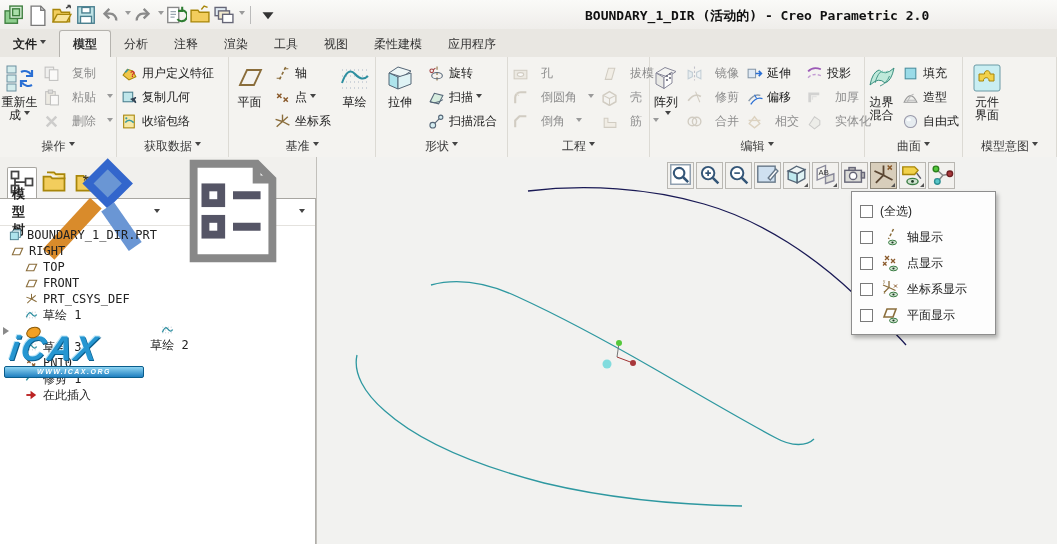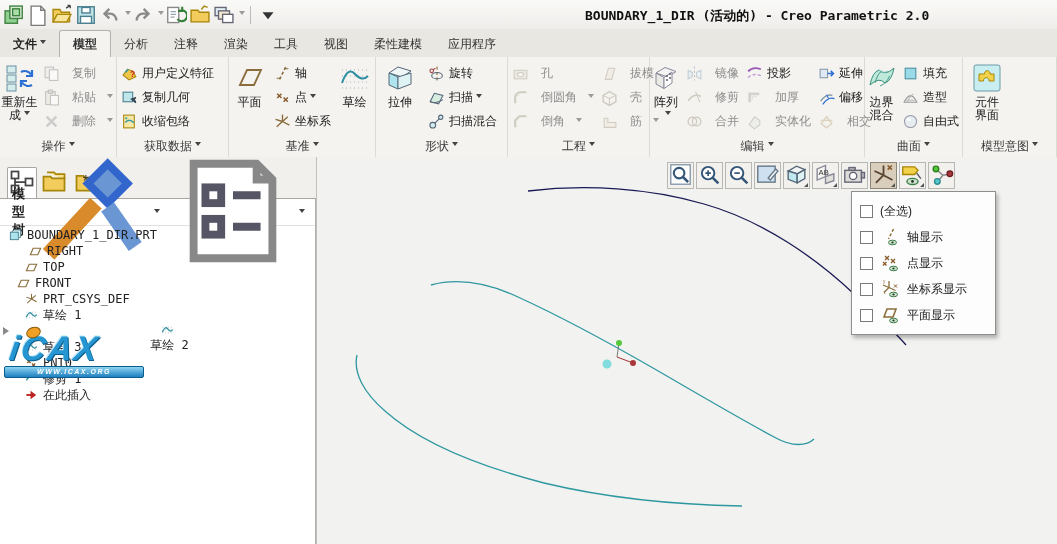--- a/index.html
+++ b/index.html
@@ -438,61 +438,61 @@
               <span class="sicon"><svg viewBox="0 0 16 16" width="100%" height="100%">
                   <circle cx="6" cy="8" r="4" fill="none" stroke="#b5ad9d" stroke-width="1.3"></circle>
                   <circle cx="10" cy="8" r="4" fill="none" stroke="#b5ad9d" stroke-width="1.3"></circle>
                 </svg></span>
               <span>合并</span>
             </div>
           </div>
           <div class="rcol">
             <div class="rsmall">
               <span class="sicon"><svg viewBox="0 0 16 16" width="100%" height="100%">
-                  <path d="M2 6q4.5-5 12-2" fill="none" stroke="#9b59b6" stroke-width="1.7"></path>
-                  <path d="M2 12q4.5-5 12-2" fill="none" stroke="#c39bd3" stroke-width="1.4" stroke-dasharray="3 2"></path>
-                </svg></span>
-              <span>投影</span>
-            </div>
-            <div class="rsmall dim">
-              <span class="sicon"><svg viewBox="0 0 16 16" width="100%" height="100%">
-                  <path d="M3.5 12.5v-8h9" fill="none" stroke="#b8b8b8" stroke-width="2.6"></path>
-                  <path d="M6 10V7h4" fill="none" stroke="#d5d5d5" stroke-width="1.4"></path>
-                </svg></span>
-              <span>加厚</span>
-            </div>
-            <div class="rsmall dim">
-              <span class="sicon"><svg viewBox="0 0 16 16" width="100%" height="100%">
-                  <path d="M3 11l5-7.5L13 7v4l-5 4z" fill="#e9e9e5" stroke="#aaa"></path>
-                </svg></span>
-              <span>实体化</span>
-            </div>
-          </div>
-          <div class="rcol">
-            <div class="rsmall">
-              <span class="sicon"><svg viewBox="0 0 16 16" width="100%" height="100%">
                   <rect x="2" y="4" width="7" height="8" fill="#dfe9f4" stroke="#8899aa"></rect>
                   <path d="M9 8h5M12 5.5L14.5 8 12 10.5" fill="none" stroke="#2a6fd4" stroke-width="1.5"></path>
                 </svg></span>
               <span>延伸</span>
             </div>
             <div class="rsmall">
               <span class="sicon"><svg viewBox="0 0 16 16" width="100%" height="100%">
                   <path d="M2.5 11.5q5-7.5 11-5.5" fill="none" stroke="#8899aa" stroke-width="1.3"></path>
                   <path d="M4.5 14.5q5-7.5 11-5.5" fill="none" stroke="#2a6fd4" stroke-width="1.3"></path>
                   <path d="M8 5.5l2 3.5" stroke="#2a6fd4"></path>
                 </svg></span>
               <span>偏移</span>
             </div>
             <div class="rsmall dim">
               <span class="sicon"><svg viewBox="0 0 16 16" width="100%" height="100%">
                   <path d="M3 10l5-6.5L13 10l-5 4z" fill="none" stroke="#c9b89a" stroke-width="1.3"></path>
                   <path d="M2.5 7h11" stroke="#c9b89a" stroke-width="1.3"></path>
                 </svg></span>
               <span>相交</span>
+            </div>
+          </div>
+          <div class="rcol">
+            <div class="rsmall">
+              <span class="sicon"><svg viewBox="0 0 16 16" width="100%" height="100%">
+                  <path d="M2 6q4.5-5 12-2" fill="none" stroke="#9b59b6" stroke-width="1.7"></path>
+                  <path d="M2 12q4.5-5 12-2" fill="none" stroke="#c39bd3" stroke-width="1.4" stroke-dasharray="3 2"></path>
+                </svg></span>
+              <span>投影</span>
+            </div>
+            <div class="rsmall dim">
+              <span class="sicon"><svg viewBox="0 0 16 16" width="100%" height="100%">
+                  <path d="M3.5 12.5v-8h9" fill="none" stroke="#b8b8b8" stroke-width="2.6"></path>
+                  <path d="M6 10V7h4" fill="none" stroke="#d5d5d5" stroke-width="1.4"></path>
+                </svg></span>
+              <span>加厚</span>
+            </div>
+            <div class="rsmall dim">
+              <span class="sicon"><svg viewBox="0 0 16 16" width="100%" height="100%">
+                  <path d="M3 11l5-7.5L13 7v4l-5 4z" fill="#e9e9e5" stroke="#aaa"></path>
+                </svg></span>
+              <span>实体化</span>
             </div>
           </div>
         </div>
         <div class="glabel">编辑<span class="cv"></span></div>
       </div>
       <div class="rgroup" style="width: 98px;">
         <div class="gcontent">
           <div class="rbig">
             <span class="bicon"><svg viewBox="0 0 32 32" width="100%" height="100%">
                 <path d="M4 23q2.5-13 9-15 6 6.5 15-2-2.5 13-9 15-6-6.5-15 2z" fill="#bfe9da" stroke="#3a8f7f"></path>
@@ -595,33 +595,33 @@
         </div>
       </div>
     <div id="tree">
         <div class="trow" style="padding-left: 8px;">
           <span class="ticon"><svg viewBox="0 0 15 15" width="100%" height="100%">
               <path d="M3 4.5l3-2.5h7v8h-2" fill="#dff3f5" stroke="#4a7f8f"></path>
               <rect x="2" y="4.5" width="8.5" height="8" fill="#aee4ec" stroke="#4a7f8f"></rect>
             </svg></span>
           <span>BOUNDARY_1_DIR.PRT</span>
         </div>
-        <div class="trow" style="padding-left: 28px;">
+        <div class="trow" style="padding-left: 10px;">
           <span class="ticon"><svg viewBox="0 0 15 15" width="100%" height="100%">
               <path d="M2 11.5l3-7h8l-3 7z" fill="none" stroke="#8a6d3b" stroke-width="1.2"></path>
             </svg></span>
           <span>RIGHT</span>
         </div>
         <div class="trow" style="padding-left: 24px;">
           <span class="ticon"><svg viewBox="0 0 15 15" width="100%" height="100%">
               <path d="M2 11.5l3-7h8l-3 7z" fill="none" stroke="#8a6d3b" stroke-width="1.2"></path>
             </svg></span>
           <span>TOP</span>
         </div>
-        <div class="trow" style="padding-left: 16px;">
+        <div class="trow" style="padding-left: 24px;">
           <span class="ticon"><svg viewBox="0 0 15 15" width="100%" height="100%">
               <path d="M2 11.5l3-7h8l-3 7z" fill="none" stroke="#8a6d3b" stroke-width="1.2"></path>
             </svg></span>
           <span>FRONT</span>
         </div>
         <div class="trow" style="padding-left: 24px;">
           <span class="ticon"><svg viewBox="0 0 15 15" width="100%" height="100%">
               <g stroke="#8a6d3b" stroke-width="1.1">
                 <path d="M7.5 7.5V2"></path>
                 <path d="M7.5 7.5l5.5 3"></path>

